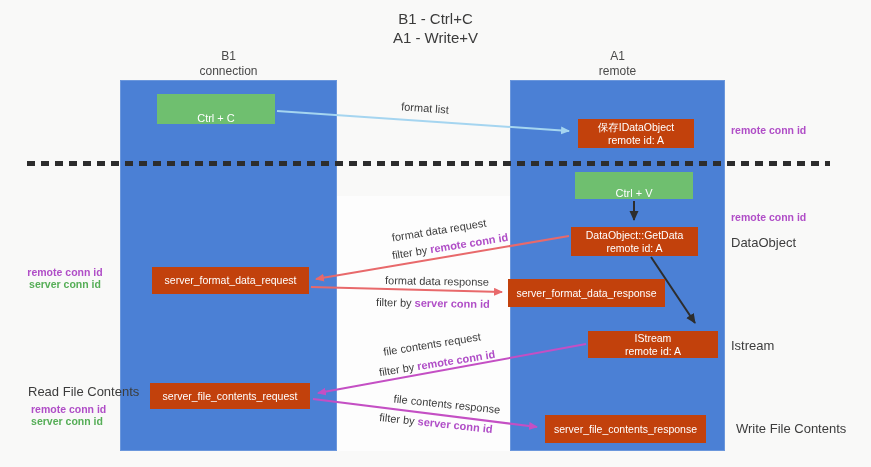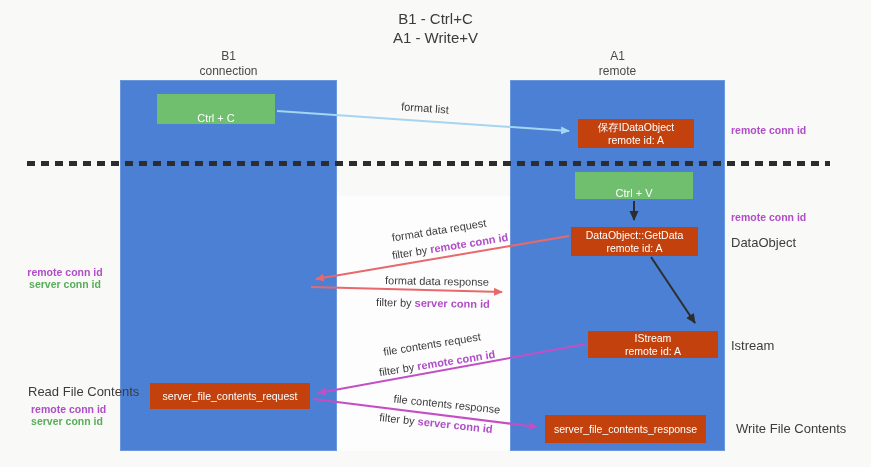--- a/index.html
+++ b/index.html
@@ -125,20 +125,26 @@
     <div>保存IDataObject</div>
     <div>remote id: A</div>
   </div>
   <div class="node node-green n-ctrl-v">
     <div>Ctrl + V</div>
   </div>
   <div class="node node-orange n-getdata">
     <div>DataObject::GetData</div>
     <div>remote id: A</div>
   </div>
+  <div class="node node-orange n-fmt-req">
+    <div>server_format_data_request</div>
+  </div>
+  <div class="node node-orange n-fmt-resp">
+    <div>server_format_data_response</div>
+  </div>
   <div class="node node-orange n-istream">
     <div>IStream</div>
     <div>remote id: A</div>
   </div>
   <div class="node node-orange n-file-resp">
     <div>server_file_contents_response</div>
   </div>
   <div class="node node-orange n-file-req">
     <div>server_file_contents_request</div>
   </div>

